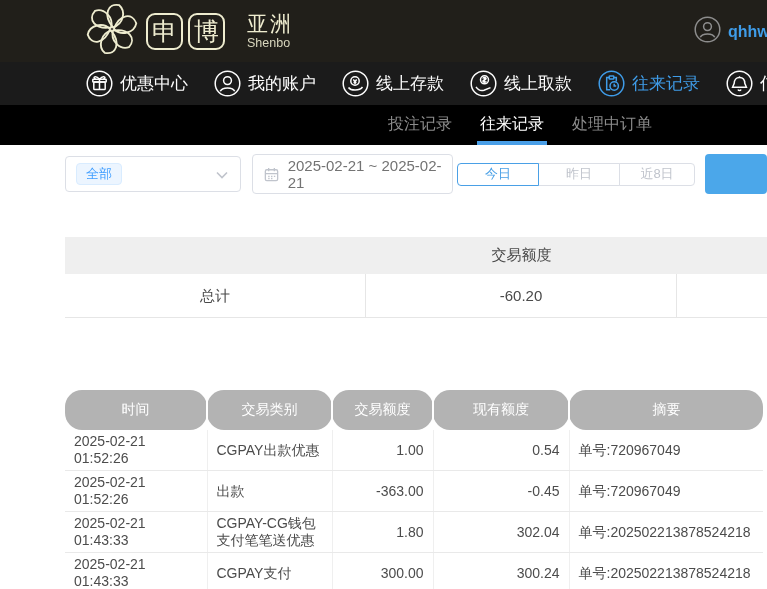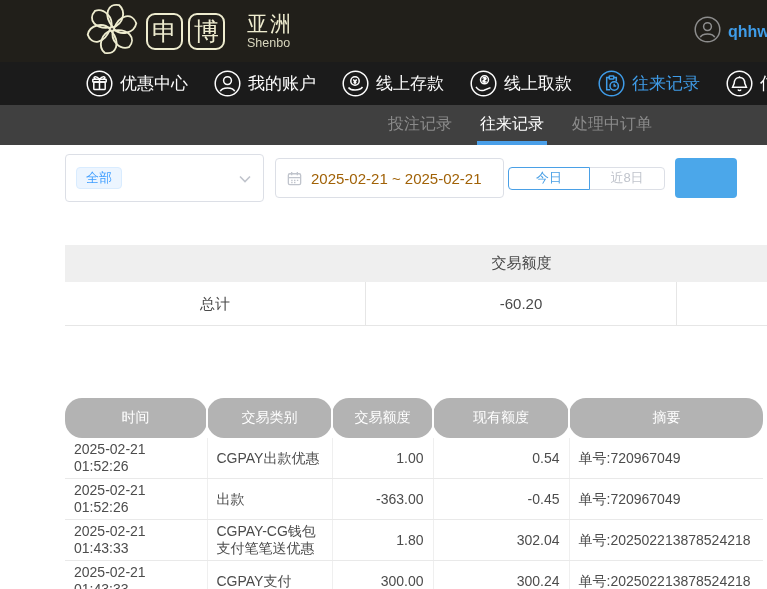--- a/index.html
+++ b/index.html
@@ -20,38 +20,38 @@
 
   
   .main-nav { height:43px; background:#1b1b1b; display:flex; align-items:center;
     padding-left:86px; overflow:hidden; }
   .nav-item { display:flex; align-items:center; color:#fdfdfd; font-size:17px;
     white-space:nowrap; margin-right:26px; cursor:pointer; flex:none; }
   .nav-item.active { color:#3f9ce8; }
   .nav-item svg { margin-right:7px; }
 
   
-  .sub-nav { height:40px; background:#404040; display:flex; padding-left:388px; overflow:hidden;text-align:right; }
+  .sub-nav { height:40px; background:#000000; display:flex; padding-left:388px; overflow:hidden;text-align:right; }
   .tab { height:40px; line-height:38px; font-size:16px; color:#8b8b8b; margin-right:28px;
     position:relative; white-space:nowrap; cursor:pointer; }
   .tab.active { color:#ffffff; }
   .tab.active::after { content:""; position:absolute; left:-3px; right:-3px; bottom:0;
     height:4px; background:#4a9fe8; }
 
   
   .content { padding-left:65px; }
 
   .filter-row { margin-top:9px; display:flex; align-items:center; }
-  .select-box { width:199px; height:48px; border:1px solid #dcdfe6; border-radius:4px;
+  .select-box { width:199px; height:36px; border:1px solid #dcdfe6; border-radius:4px;
     display:flex; align-items:center; padding:0 12px 0 10px; background:#fff; }
   .tag { background:#ecf5ff; border:1px solid #d9ecff; color:#409eff; font-size:13px;
     padding:3px 9px; border-radius:4px; line-height:1.1; }
   .caret { margin-left:auto; }
   .date-box { width:229px; height:40px; border:1px solid #dcdfe6; border-radius:4px;
-    margin-left:11px; display:flex; align-items:center; padding:0 10px; color:#a16207; font-size:15px; }
+    margin-left:11px; display:flex; align-items:center; padding:0 10px; color:#737373; font-size:15px; }
   .date-box svg { margin-right:8px; flex:none; }
   .btn-group { display:flex; margin-left:4px; }
   .qbtn { height:23px; width:82px; border:1px solid #dcdfe6; background:#fff; color:#c0c4cc;
     font-size:13px; display:flex; align-items:center; justify-content:center; margin-left:-1px; cursor:pointer; }
   .qbtn:first-child { border-radius:4px 0 0 4px; margin-left:0; }
   .qbtn:last-child { border-radius:0 4px 4px 0; width:76px; }
   .qbtn.active { border-color:#4aa0e6; color:#4aa0e6; position:relative; z-index:1; }
   .search-btn { margin-left:10px; width:62px; height:40px; background:#4ba7ea; border:none;
     border-radius:4px; flex:none; cursor:pointer; }
 
@@ -192,20 +192,21 @@
     </div>
     <div class="date-box">
       <svg width="17" height="17" viewBox="0 0 18 18" fill="none" stroke="#c0c4cc" stroke-width="1.4">
         <rect x="2.5" y="4" width="13" height="11.5" rx="1.5"></rect>
         <path d="M2.5,8 h13 M6,2.2 v3.4 M12,2.2 v3.4 M5.5,11 h1.5 M8.5,11 h1.5 M11.5,11 h1.5 M5.5,13.2 h1.5 M8.5,13.2 h1.5"></path>
       </svg>
       <span>2025-02-21 ~ 2025-02-21</span>
     </div>
     <div class="btn-group">
       <button class="qbtn active">今日</button>
+      <button class="qbtn">昨日</button>
       <button class="qbtn">近8日</button>
     </div>
     <button class="search-btn"></button>
   </div>
 
   <div class="summary-table">
     <div class="sum-head">
       <span class="c1"></span>
       <span class="c2">交易额度</span>
     </div>

